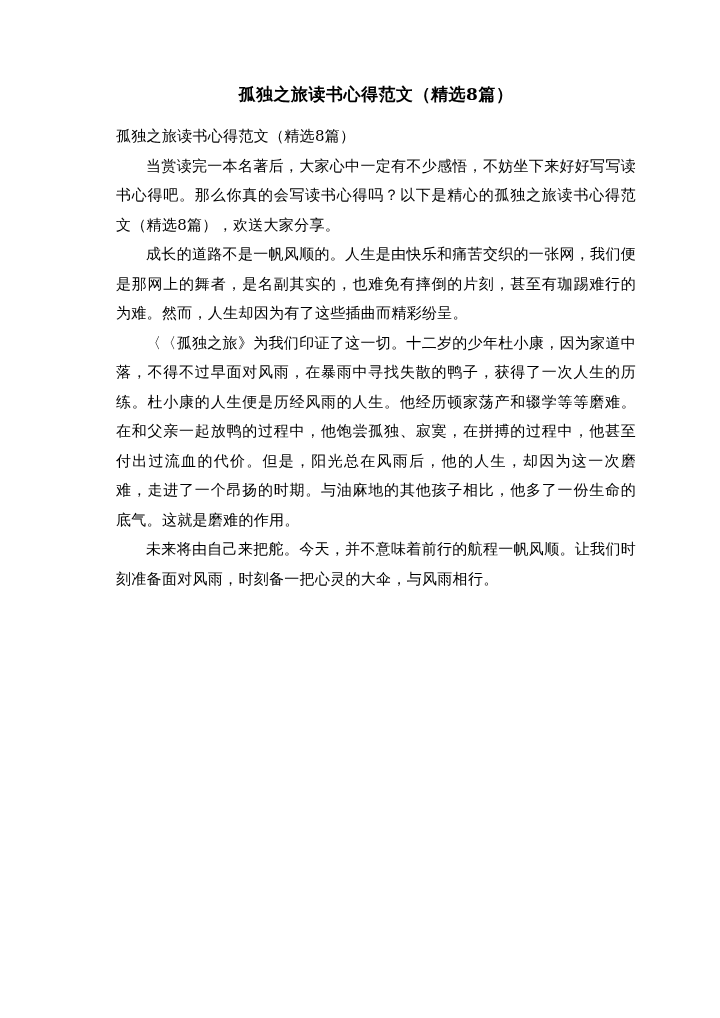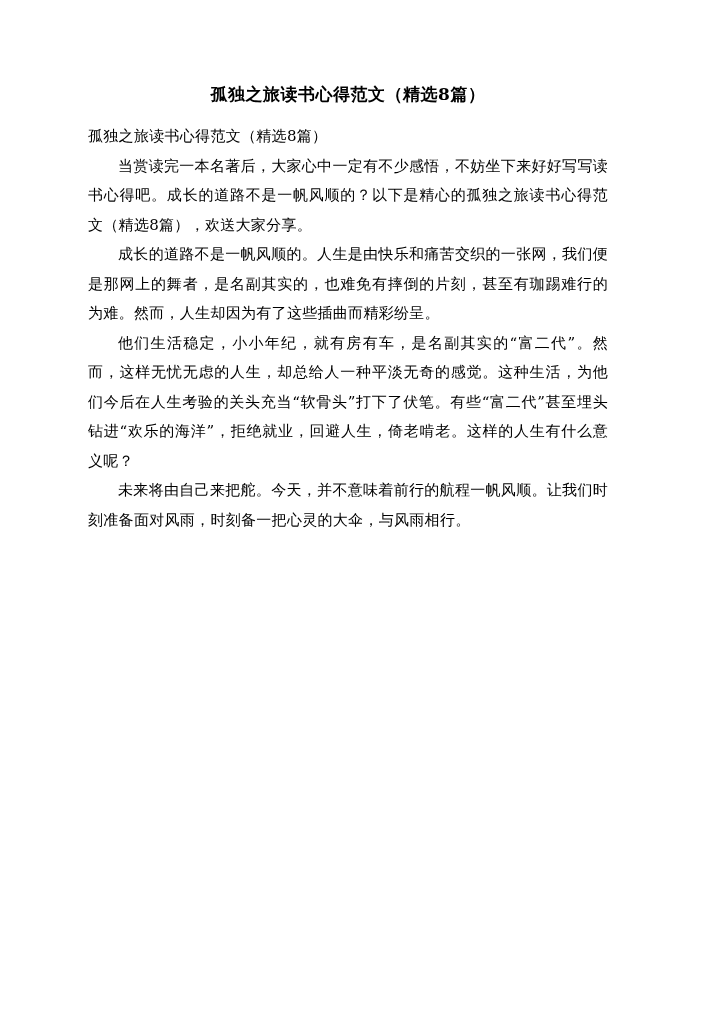--- a/index.html
+++ b/index.html
@@ -11,21 +11,21 @@
       position: relative;
       width: 720px;
       height: 1018px;
       background: #ffffff;
       overflow: hidden;
       font-family: "DejaVu Serif", "Liberation Serif", serif;
       color: #000000;
     }
     .content {
       position: absolute;
-      left: 88px;
+      left: 116px;
       top: 82px;
       width: 520px;
     }
     .doc-title {
       font-size: 17px;
       font-weight: bold;
       text-align: center;
       margin: 0 0 16px 0;
       line-height: 24px;
       letter-spacing: 0.5px;
@@ -45,24 +45,24 @@
 </head>
 <body>
 
 <div class="page">
   <div class="content">
 
     <h1 class="doc-title">孤独之旅读书心得范文（精选8篇）</h1>
 
     <p class="body-para">孤独之旅读书心得范文（精选8篇）</p>
 
-    <p class="body-para indent">当赏读完一本名著后，大家心中一定有不少感悟，不妨坐下来好好写写读书心得吧。成长的道路不是一帆风顺的？以下是精心的孤独之旅读书心得范文（精选8篇），欢送大家分享。</p>
+    <p class="body-para indent">当赏读完一本名著后，大家心中一定有不少感悟，不妨坐下来好好写写读书心得吧。那么你真的会写读书心得吗？以下是精心的孤独之旅读书心得范文（精选8篇），欢送大家分享。</p>
 
     <p class="body-para indent">成长的道路不是一帆风顺的。人生是由快乐和痛苦交织的一张网，我们便是那网上的舞者，是名副其实的，也难免有摔倒的片刻，甚至有珈踢难行的为难。然而，人生却因为有了这些插曲而精彩纷呈。</p>
 
+    <p class="body-para indent">〈〈孤独之旅》为我们印证了这一切。十二岁的少年杜小康，因为家道中落，不得不过早面对风雨，在暴雨中寻找失散的鸭子，获得了一次人生的历练。杜小康的人生便是历经风雨的人生。他经历顿家荡产和辍学等等磨难。在和父亲一起放鸭的过程中，他饱尝孤独、寂寞，在拼搏的过程中，他甚至付出过流血的代价。但是，阳光总在风雨后，他的人生，却因为这一次磨难，走进了一个昂扬的时期。与油麻地的其他孩子相比，他多了一份生命的底气。这就是磨难的作用。</p>
 
 
-    <p class="body-para indent">他们生活稳定，小小年纪，就有房有车，是名副其实的“富二代”。然而，这样无忧无虑的人生，却总给人一种平淡无奇的感觉。这种生活，为他们今后在人生考验的关头充当“软骨头”打下了伏笔。有些“富二代”甚至埋头钻进“欢乐的海洋”，拒绝就业，回避人生，倚老啃老。这样的人生有什么意义呢？</p>
 
     <p class="body-para indent">未来将由自己来把舵。今天，并不意味着前行的航程一帆风顺。让我们时刻准备面对风雨，时刻备一把心灵的大伞，与风雨相行。</p>
 
   </div>
 </div>
 
 </body></html>

